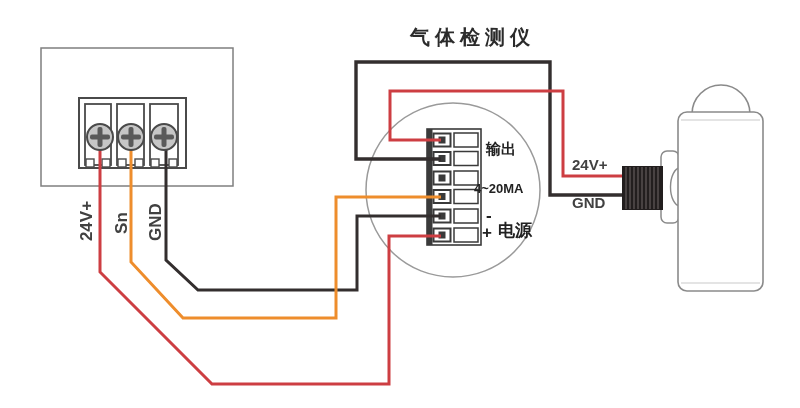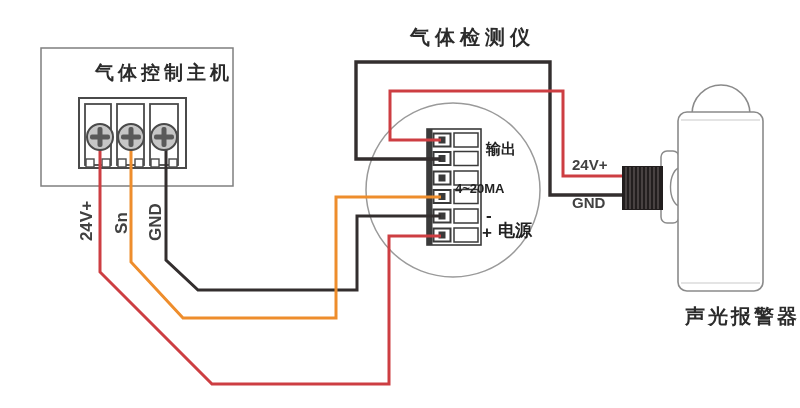--- a/index.html
+++ b/index.html
@@ -131,32 +131,30 @@
       <rect x="128.5" y="127" width="5" height="20" rx="2" fill="#5a5a5a"></rect>
       <rect x="121" y="134.5" width="20" height="5" rx="2" fill="#5a5a5a"></rect>
     </g>
     <g>
       <circle cx="164" cy="137" r="13" fill="#c6c6c6" stroke="#4a4a4a" stroke-width="2"></circle>
       <rect x="161.5" y="127" width="5" height="20" rx="2" fill="#5a5a5a"></rect>
       <rect x="154" y="134.5" width="20" height="5" rx="2" fill="#5a5a5a"></rect>
     </g>
   </svg>
 
-  <div class="lbl title" style="left:41px; top:60px; width:192px; font-size:19px;">气体控制主机</div>
 
   <div class="lbl title" style="left:365px; top:24px; width:170px; letter-spacing:5px;">气体检测仪</div>
 
-  <div class="lbl title" style="left:648px; top:303px; width:152px; letter-spacing:3px;">声光报警器</div>
 
   <div class="lbl wire-lbl" style="left:57px; top:211px;">24V+</div>
   <div class="lbl wire-lbl" style="left:92px; top:213px;">Sn</div>
   <div class="lbl wire-lbl" style="left:126px; top:212px;">GND</div>
 
   <div class="lbl conn-lbl" style="left:486px; top:140px; font-size:15px;">输出</div>
-  <div class="lbl conn-lbl" style="left:455px; top:181px; font-size:13px;">4~20MA</div>
+  <div class="lbl conn-lbl" style="left:474px; top:181px; font-size:13px;">4~20MA</div>
   <div class="lbl conn-lbl" style="left:486px; top:206px; font-size:17px;">-</div>
   <div class="lbl conn-lbl" style="left:498px; top:219px; font-size:17px;">电源</div>
   <div class="lbl conn-lbl" style="left:482px; top:223px; font-size:17px;">+</div>
 
   <div class="lbl side-lbl" style="left:572px; top:156px;">24V+</div>
   <div class="lbl side-lbl" style="left:572px; top:194px;">GND</div>
 
 </div>
 
 </body></html>

